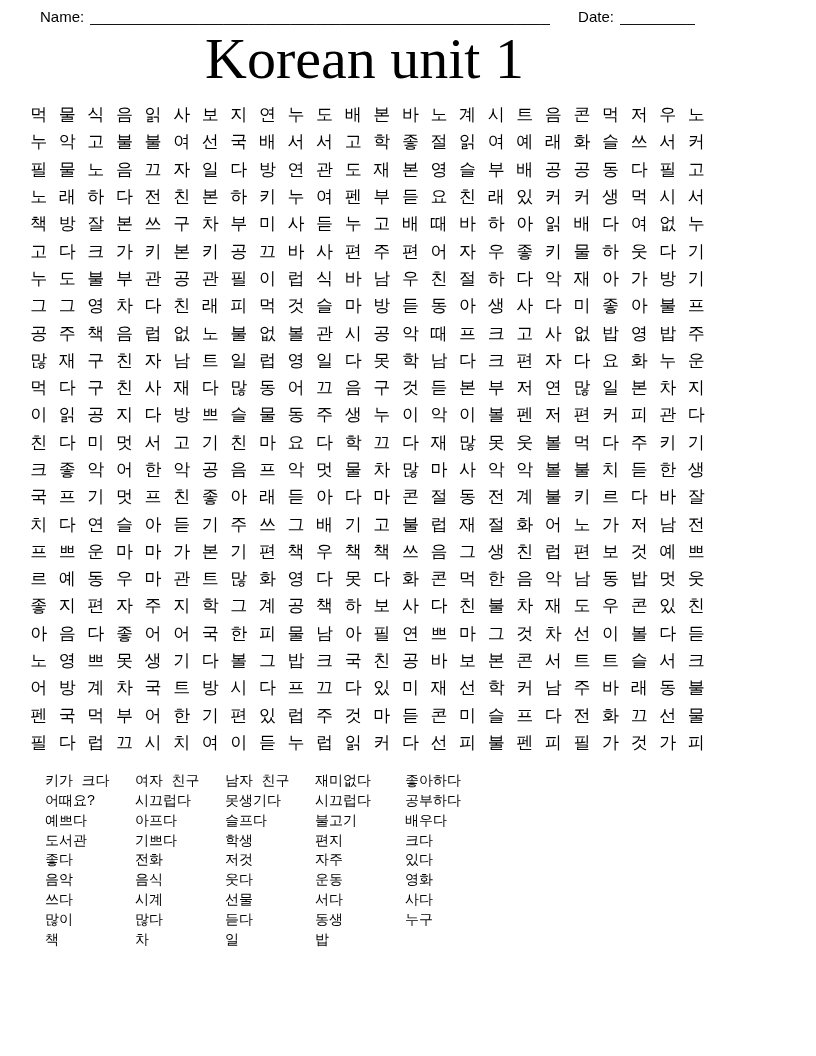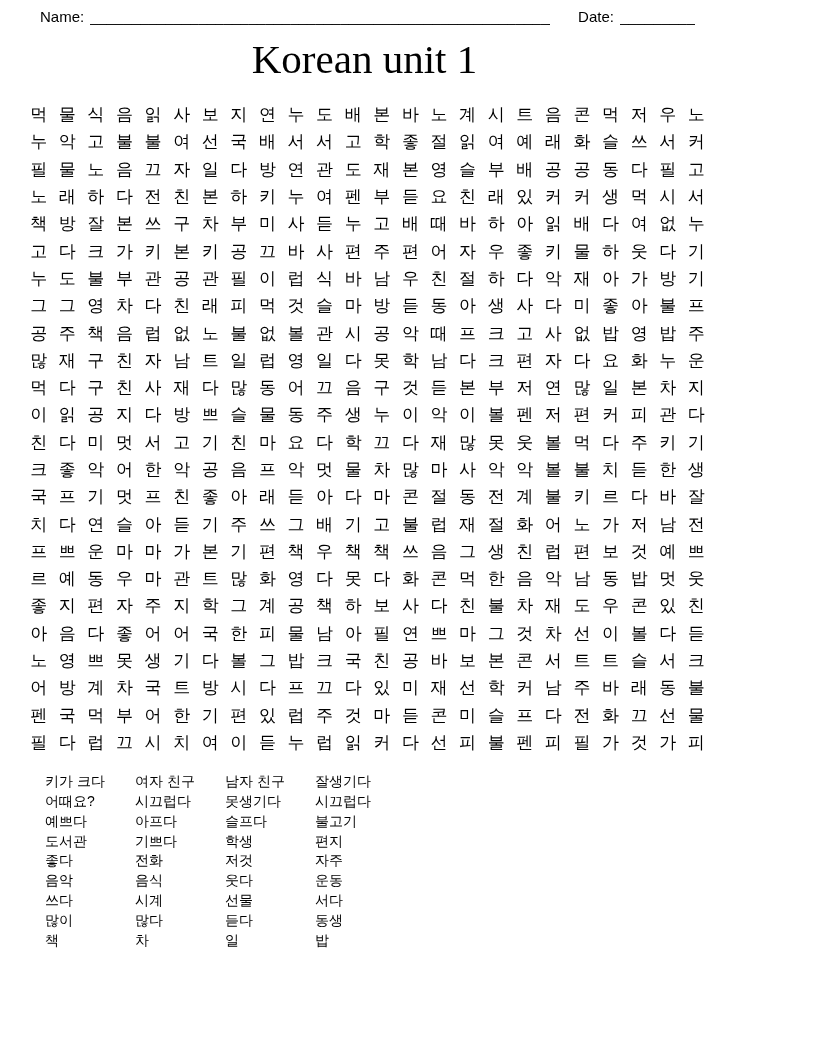--- a/index.html
+++ b/index.html
@@ -37,21 +37,21 @@
     margin-left: 28px;
   }
   .fill-line {
     white-space: nowrap;
     overflow: hidden;
     letter-spacing: 0;
   }
   .title {
     font-family: "Liberation Serif", serif;
     font-weight: 400;
-    font-size: 41px;
+    font-size: 58px;
     line-height: 50px;
     text-align: center;
     margin: 9px 6px 0 0;
   }
   .grid {
     margin: 17px auto 0 auto;
     width: -moz-fit-content;
     width: fit-content;
   }
   .grid-row {
@@ -64,20 +64,21 @@
     align-items: center;
     justify-content: center;
     font-size: 17px;
     line-height: 1;
   }
   .word-bank {
     display: flex;
     margin: 16px 12px 0 45px;
     font-size: 14px;
     line-height: 19.8px;
+    font-family: Liberation Mono, monospace;
   }
   .word-col {
     width: 90px;
     flex: 0 0 90px;
   }
   .word-item {
     white-space: nowrap;
   }
 </style>
 </head>
@@ -753,25 +754,35 @@
         <div class="word-item">못생기다</div>
         <div class="word-item">슬프다</div>
         <div class="word-item">학생</div>
         <div class="word-item">저것</div>
         <div class="word-item">웃다</div>
         <div class="word-item">선물</div>
         <div class="word-item">듣다</div>
         <div class="word-item">일</div>
       </div>
       <div class="word-col">
-        <div class="word-item">잘생기다</div>
+        <div class="word-item">재미없다</div>
         <div class="word-item">시끄럽다</div>
         <div class="word-item">불고기</div>
         <div class="word-item">편지</div>
         <div class="word-item">자주</div>
         <div class="word-item">운동</div>
         <div class="word-item">서다</div>
         <div class="word-item">동생</div>
         <div class="word-item">밥</div>
       </div>
+      <div class="word-col">
+        <div class="word-item">좋아하다</div>
+        <div class="word-item">공부하다</div>
+        <div class="word-item">배우다</div>
+        <div class="word-item">크다</div>
+        <div class="word-item">있다</div>
+        <div class="word-item">영화</div>
+        <div class="word-item">사다</div>
+        <div class="word-item">누구</div>
+      </div>
     </div>
 
 </div>
 
 </body></html>

